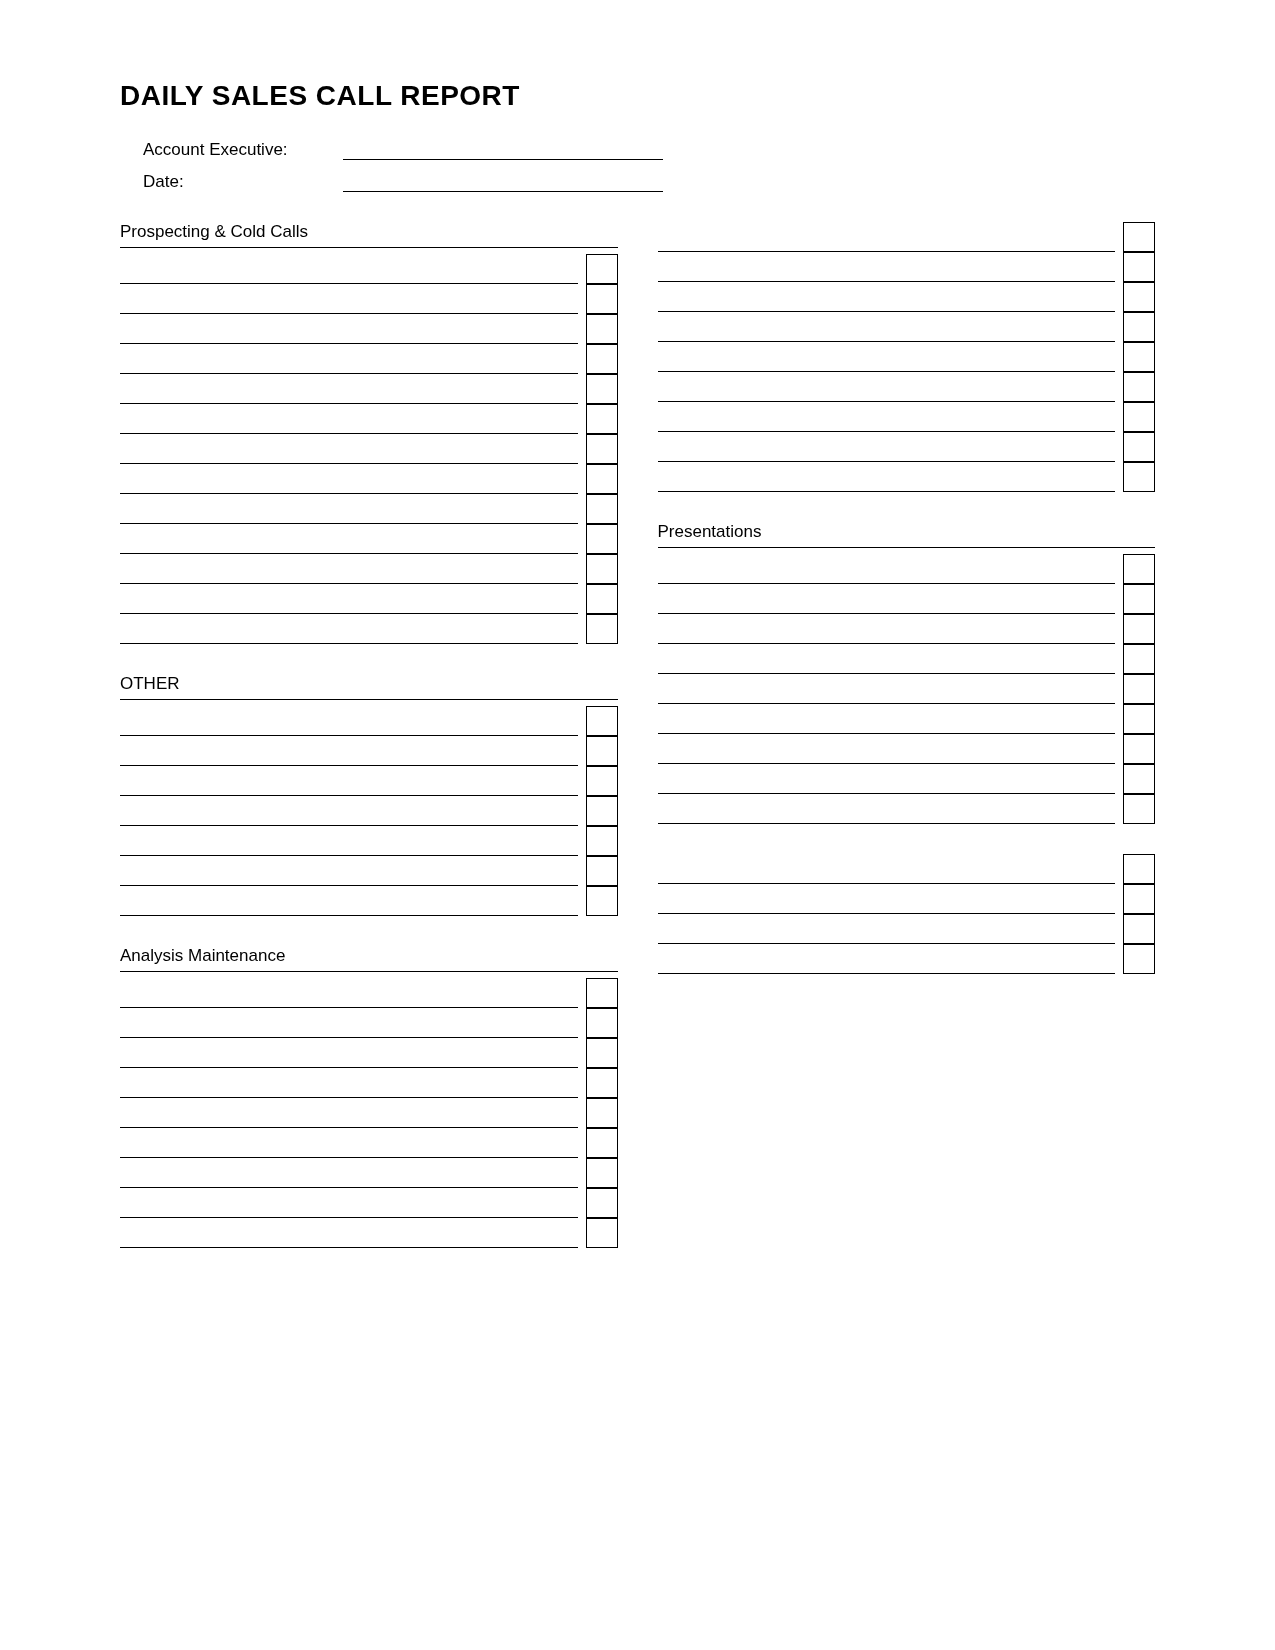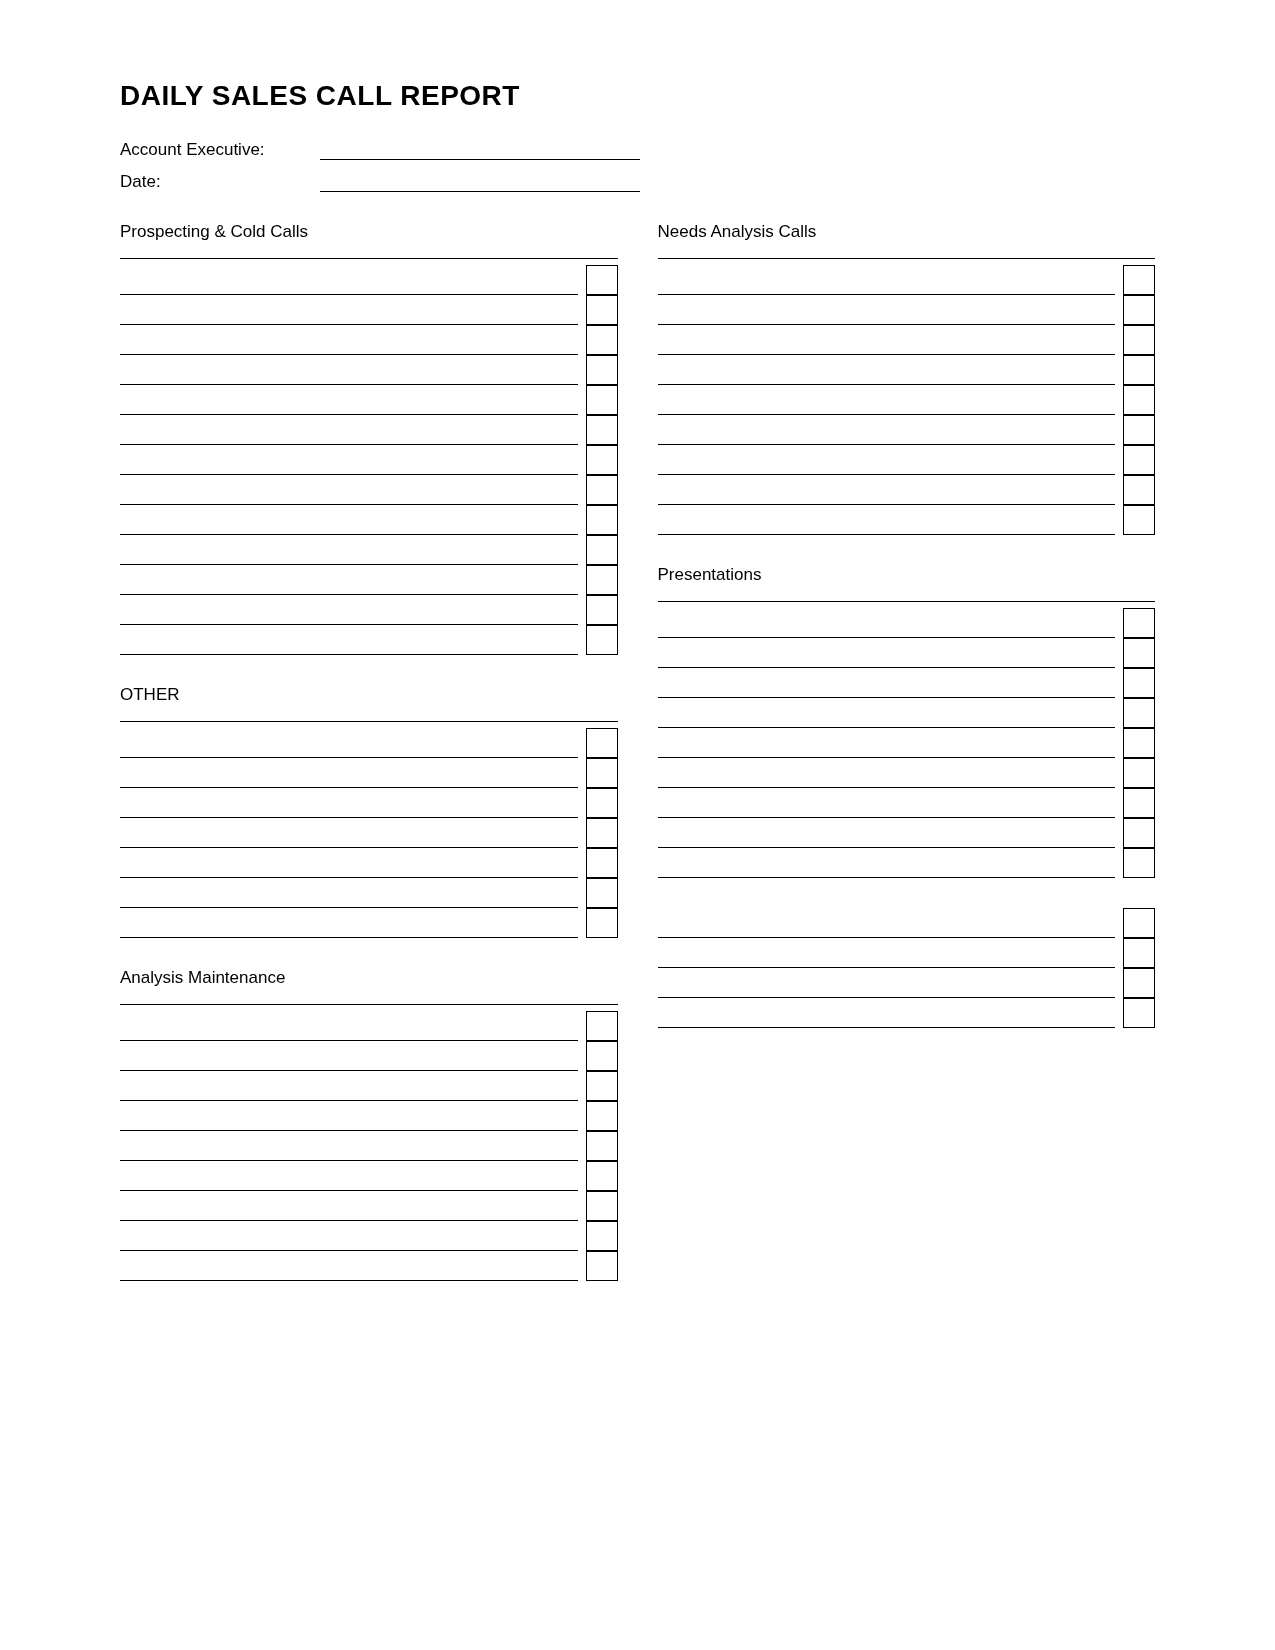--- a/index.html
+++ b/index.html
@@ -30,20 +30,21 @@
 
     .header-field {
       display: flex;
       align-items: flex-end;
       margin-bottom: 12px;
     }
 
     .header-field-label {
       font-size: 17px;
       min-width: 200px;
+      margin-left: 23px;
     }
 
     .header-field-line {
       border-bottom: 1.5px solid #000;
       width: 320px;
       height: 18px;
     }
 
     .sections-wrapper {
       display: flex;
@@ -60,21 +61,21 @@
 
     .section {
       margin-bottom: 30px;
     }
 
     .section-title {
       font-size: 17px;
       font-weight: normal;
       margin-bottom: 6px;
       border-bottom: 1.5px solid #000;
-      padding-bottom: 16px;
+      padding-bottom: 5px;
     }
 
     .rows-with-boxes {
       display: flex;
       gap: 0;
     }
 
     .rows-lines {
       flex: 1;
       display: flex;
@@ -207,21 +208,20 @@
           <div class="row-box"></div>
         </div>
       </div>
     </div>
 
   </div>
 
   <div class="column-right">
 
     <div class="section">
-      <div class="section-title">Needs Analysis Calls</div>
       <div class="rows-with-boxes">
         <div class="rows-lines">
           <div class="row-line"></div>
           <div class="row-line"></div>
           <div class="row-line"></div>
           <div class="row-line"></div>
           <div class="row-line"></div>
           <div class="row-line"></div>
           <div class="row-line"></div>
           <div class="row-line"></div>

